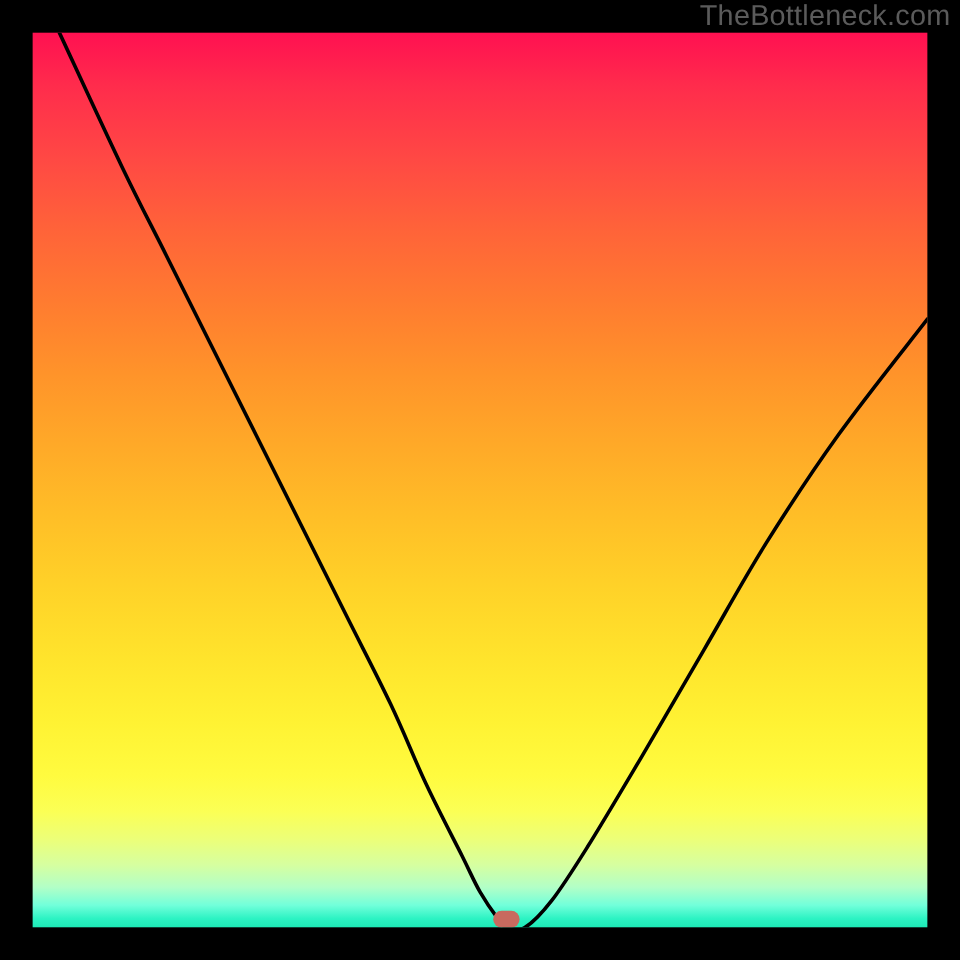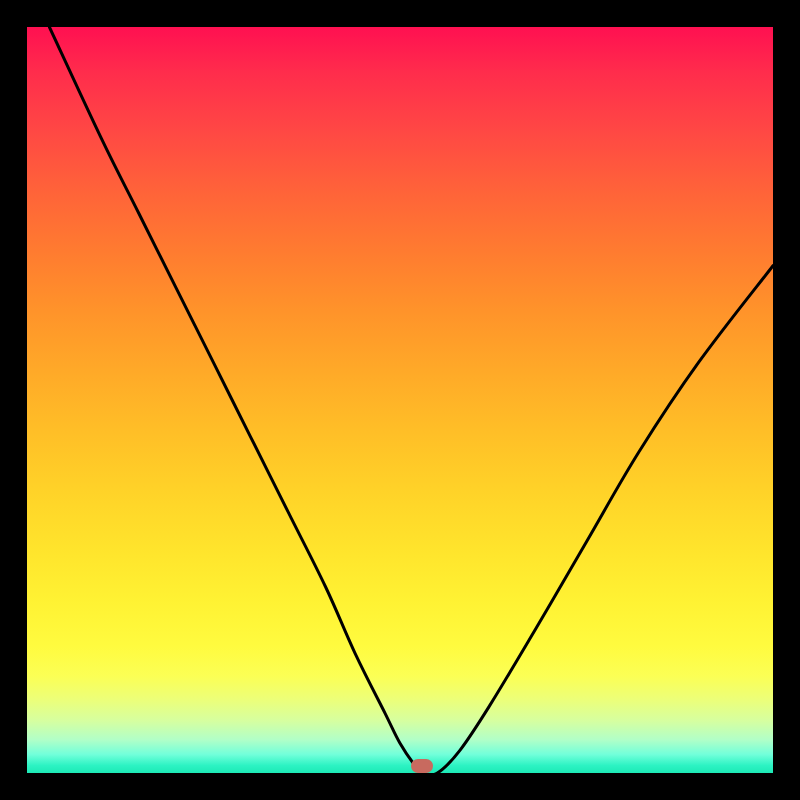--- a/index.html
+++ b/index.html
@@ -75,20 +75,21 @@
     background: #c86a5f;
     transform: translate(-50%, -50%);
     z-index: 5;
   }
 </style>
 </head>
 <body>
 
 <div class="frame">
 
+  <div class="watermark">TheBottleneck.com</div>
 
   <div class="plot">
     <div class="grad"></div>
 
     <svg class="curve" viewBox="0 0 746 746" preserveAspectRatio="none">
       <path id="curve-path" fill="none" stroke="#000000" stroke-width="3" stroke-linecap="round" stroke-linejoin="round" d="M 22.4 0.0 C 31.8 20.1, 58.5 78.3, 74.6 111.9 C 90.7 145.5, 98.5 159.6, 111.9 186.5 C 125.3 213.4, 135.8 234.2, 149.2 261.1 C 162.6 288.0, 173.1 308.8, 186.5 335.7 C 199.9 362.6, 210.4 383.4, 223.8 410.3 C 237.2 437.2, 247.7 458.0, 261.1 484.9 C 274.5 511.8, 286.3 534.0, 298.4 559.5 C 310.5 585.0, 317.5 603.8, 328.2 626.6 C 339.0 649.5, 350.0 670.2, 358.1 686.3 C 366.1 702.4, 367.6 706.8, 373.0 716.2 C 378.4 725.6, 383.9 733.2, 387.9 738.5 C 391.9 743.9, 391.4 744.7, 395.4 746.0 C 399.4 747.3, 403.6 750.0, 410.3 746.0 C 417.0 742.0, 423.3 735.7, 432.7 723.6 C 442.1 711.5, 449.1 700.3, 462.5 678.9 C 475.9 657.4, 489.8 633.8, 507.3 604.3 C 524.7 574.7, 540.7 547.0, 559.5 514.7 C 578.3 482.5, 591.6 457.4, 611.7 425.2 C 631.9 393.0, 647.2 369.3, 671.4 335.7 C 695.6 302.1, 732.6 256.2, 746.0 238.7"></path>
     </svg>
 
     <div class="marker" id="min-marker" style="left:53%; top:99%; background:#c86a5f;"></div>
   </div>

